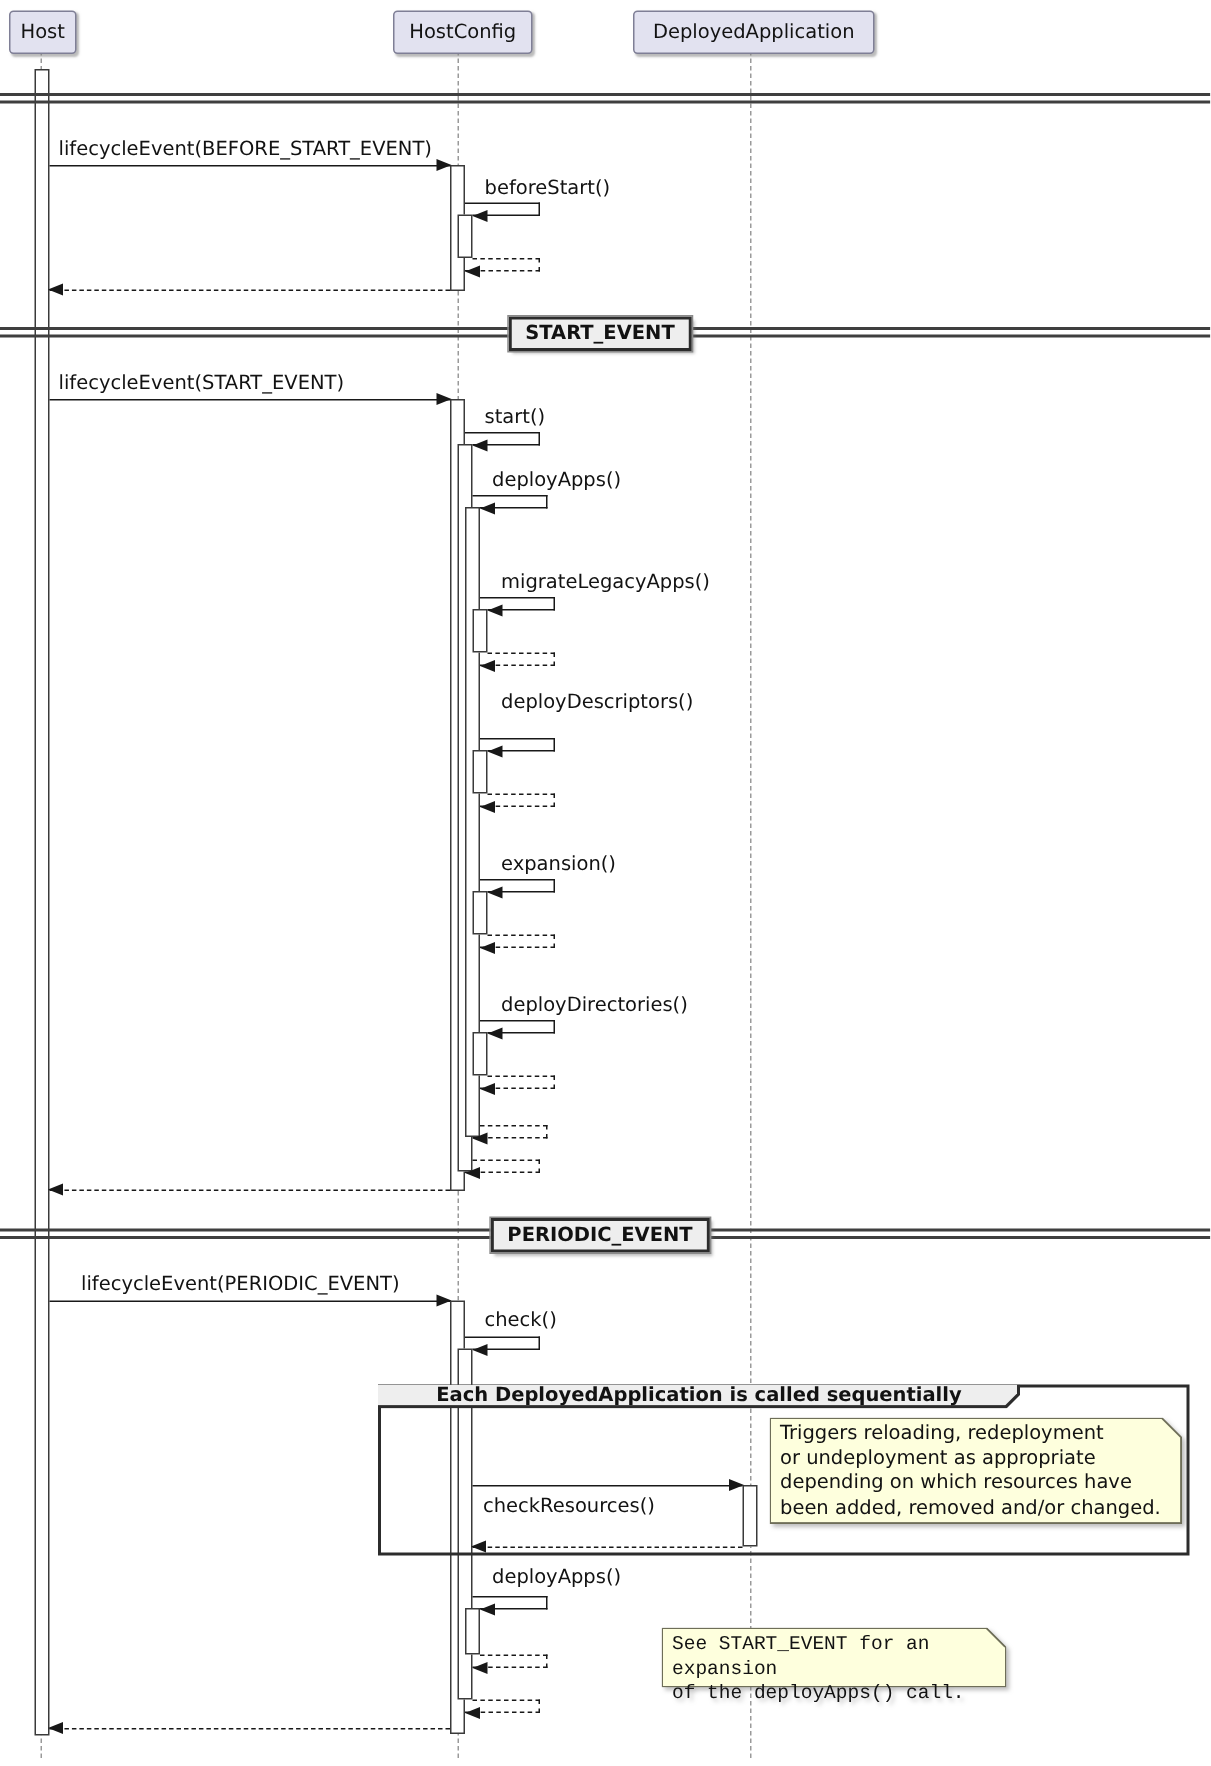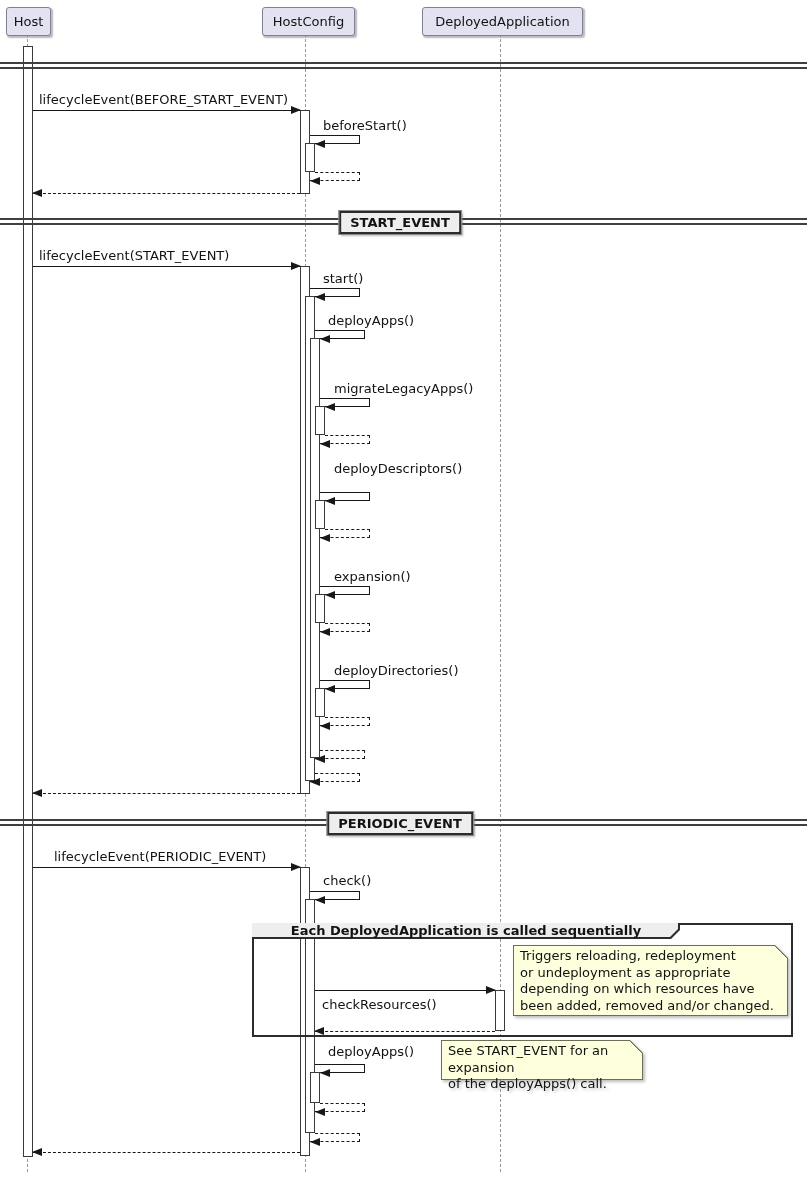--- a/index.html
+++ b/index.html
@@ -262,21 +262,21 @@
   </div>
 
   <span class="mtext" style="left:328px; top:1044px;">deployApps()</span>
   <div class="self call" style="left:315px; top:1064px;">
       <i class="out"></i>
       <i class="side"></i>
       <i class="back"></i>
       <i class="ah"></i>
     </div>
 
-  <div class="note" style="left:441px; top:1040px; width:202px; height:40px;">
+  <div class="note" style="left:441px; top:1085px; width:230px; height:40px;font-family:Liberation Mono, monospace;">
     <div class="nbg"></div>
       <div class="nfg"></div>
     <svg width="14" height="14">
         <path d="M0.5,0.5 L13,13" stroke="#6e6e58" stroke-width="1" fill="none"></path>
       </svg>
     <div class="txt">See START_EVENT for an expansion
 of the deployApps() call.</div>
   </div>
 
   <div class="self ret" style="left:315px; top:1103px;">

